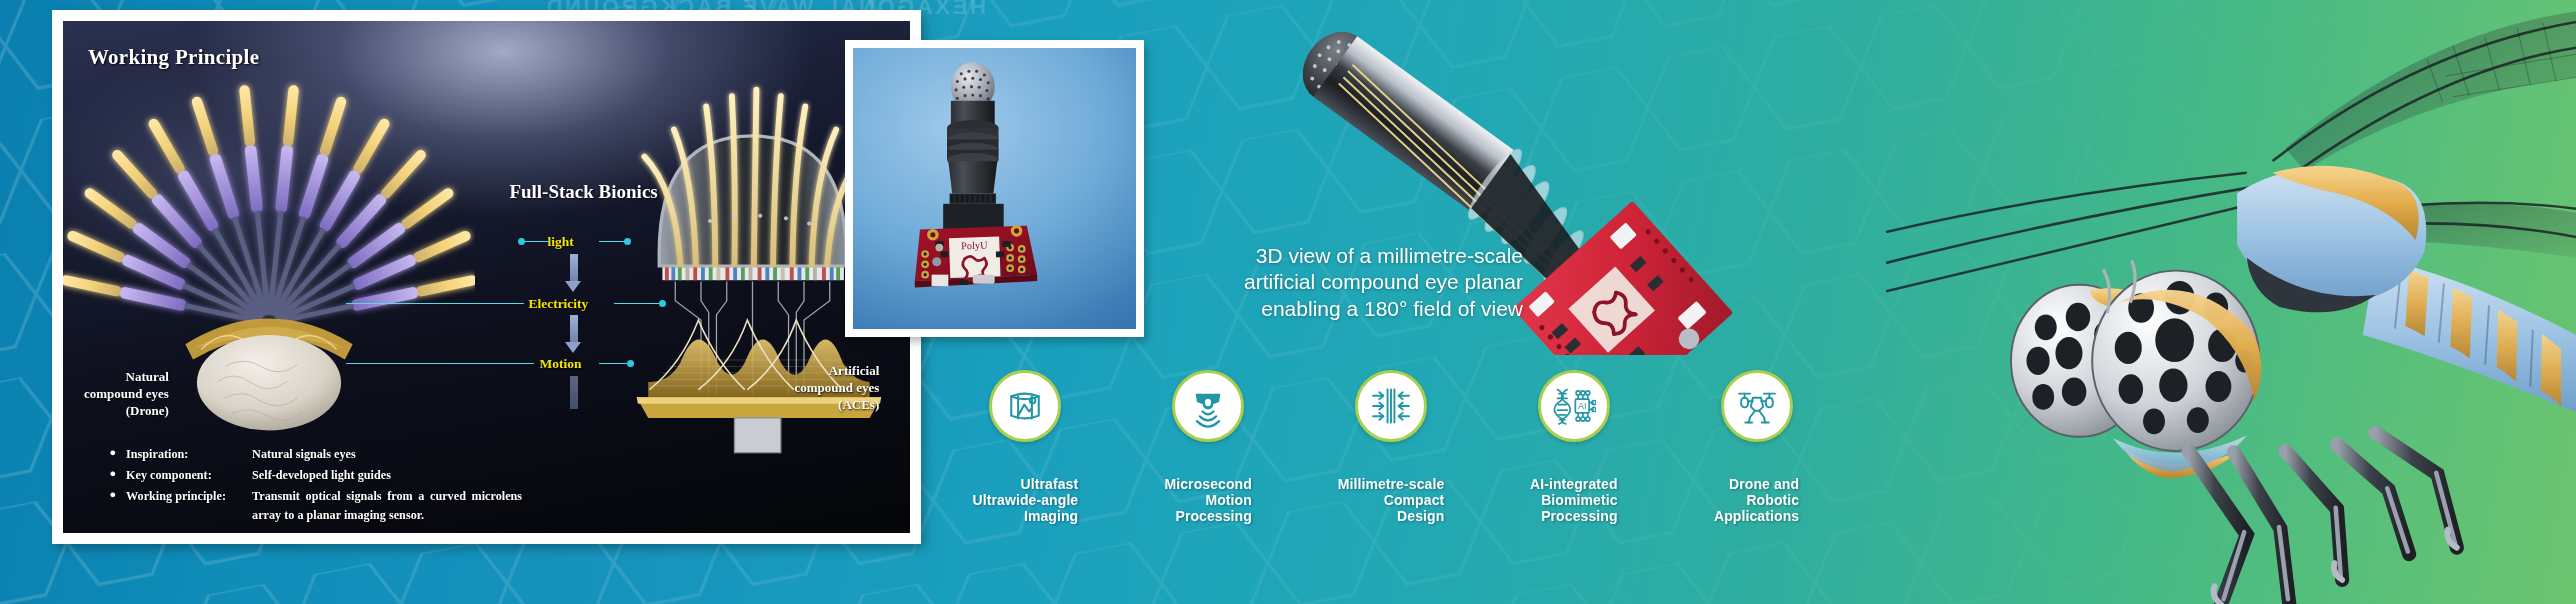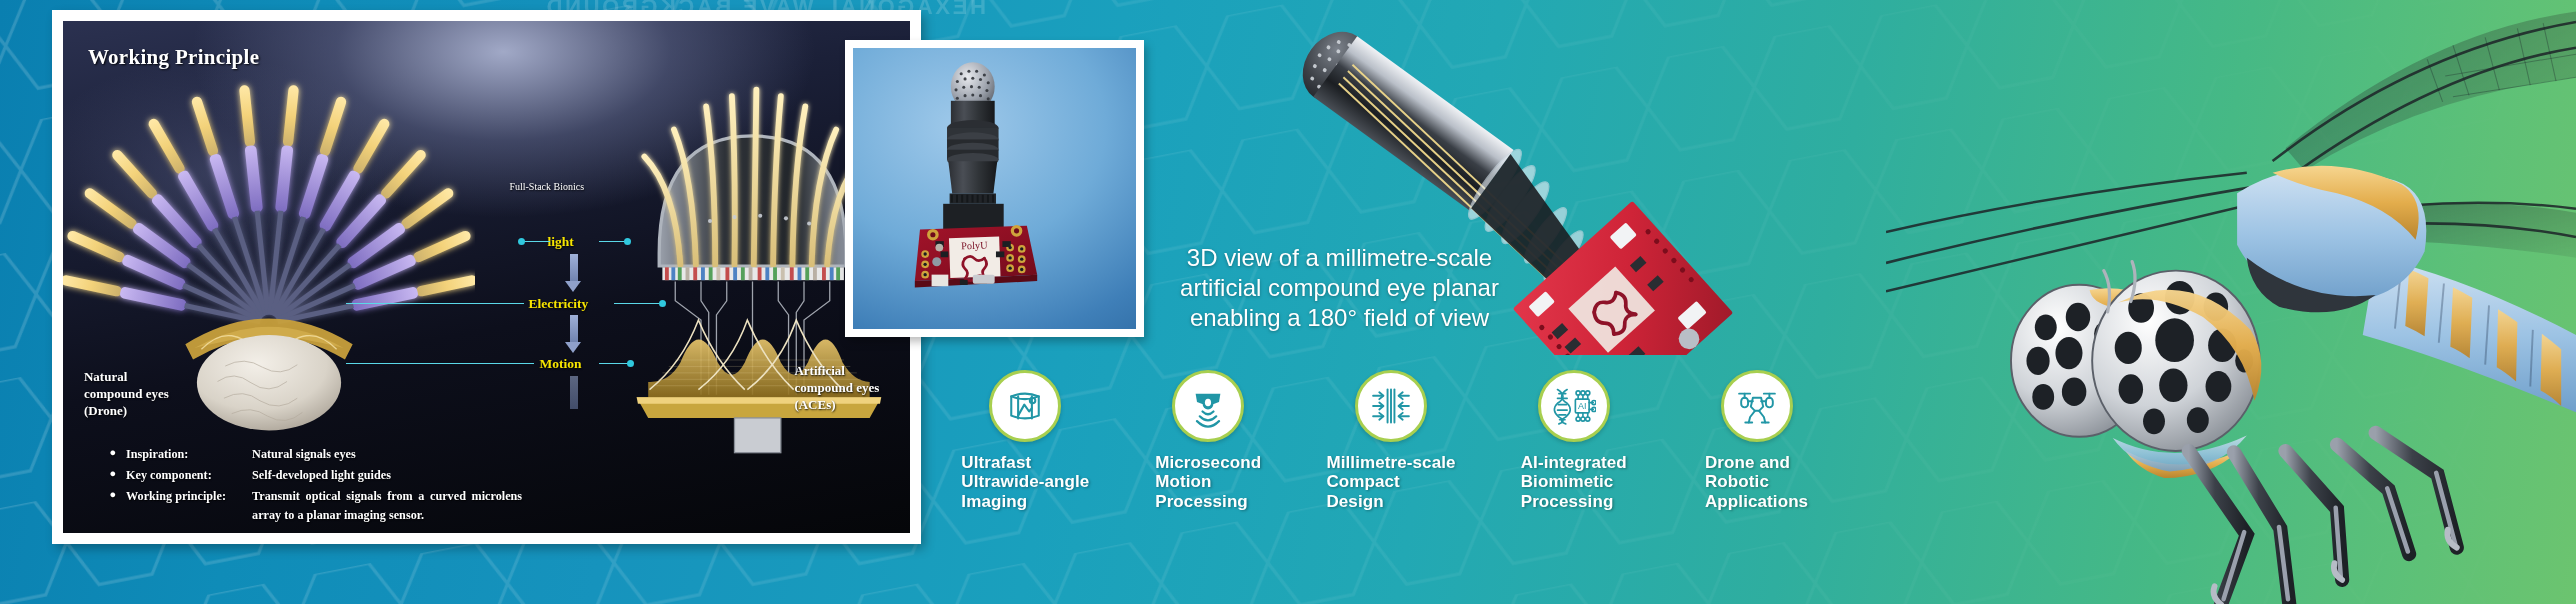--- a/index.html
+++ b/index.html
@@ -37,36 +37,37 @@
   .wp-title{
     position:absolute;left:24.5px;top:24.5px;
     font-family:"Liberation Serif", serif;
     font-weight:700;font-size:21px;color:#ffffff;
     text-shadow:1.3px 1.3px 1.9px rgba(0,0,0,.8);
     letter-spacing:0.3px;
   }
   .fsb{
     position:absolute;left:446px;top:160px;
     font-family:"Liberation Serif", serif;
-    font-weight:400;font-size:10px;color:#ffffff;
+    font-weight:700;font-size:19px;color:#ffffff;
     text-shadow:0.6px 0.6px 1.9px rgba(0,0,0,.9);
   }
   .chain-label{
     position:absolute;font-family:"Liberation Serif", serif;
     font-weight:700;font-size:13.5px;color:#f6e400;
     text-shadow:0.6px 0.6px 1.9px rgba(0,0,0,.9);
   }
   .lbl-light{left:484px;top:213px;}
   .lbl-elec{left:465px;top:275px;}
   .lbl-nerve{left:476px;top:335px;}
 
   .side-label{
     position:absolute;font-family:"Liberation Serif", serif;
     font-weight:700;font-size:13px;color:#ffffff;line-height:1.32;
     text-shadow:0.6px 0.6px 1.9px rgba(0,0,0,.9);
+    text-align:right;
   }
   .nce{left:20.6px;top:347px;}
   .ace{left:731px;top:341px;}
 
   .wp-bullets{
     position:absolute;left:46px;top:424px;width:734px;
     font-family:"Liberation Serif", serif;color:#ffffff;
     font-size:12.2px;font-weight:700;line-height:1.56;
     text-shadow:0.6px 0.6px 1.3px rgba(0,0,0,.9);
   }
@@ -90,41 +91,41 @@
     box-shadow:3.2px 4.5px 9px rgba(0,0,0,.28);
   }
   #inset-photo{
     width:100%;height:100%;position:relative;overflow:hidden;
     background:radial-gradient(ellipse 322px 270px at 38% 28%, #9fc9ea 0%, #6fabd8 45%, #3f7fb8 80%, #2f6ca4 100%);
   }
 
   
   #render-caption{
     position:absolute;left:1156px;top:243px;width:367px;
-    text-align:center;color:#ffffff;font-size:24px;line-height:1.26;
+    text-align:right;color:#ffffff;font-size:21px;line-height:1.26;
     font-weight:400;
     text-shadow:0 1.3px 3.2px rgba(0,0,0,.35);
   }
 
   
   #features{
     position:absolute;left:934px;top:370px;width:914px;height:229px;
     display:flex;justify-content:flex-start;gap:0px;
   }
-  .feat{width:183px;display:flex;flex-direction:column;align-items:center;}
+  .feat{width:183px;display:flex;flex-direction:column;align-items:center;gap:24px;}
   .feat-circle{
     width:72px;height:72px;border-radius:50%;
     background:#ffffff;border:3.2px solid #a8cf4f;box-sizing:border-box;
     display:flex;align-items:center;justify-content:center;
     box-shadow:0 1.9px 4.5px rgba(0,0,0,.18);
   }
   .feat-circle svg{width:44px;height:44px;display:block;}
   .feat-label{
-    margin-top:11px;text-align:left;color:#ffffff;font-weight:700;
-    font-size:17px;line-height:1.14;letter-spacing:0.1px;
+    margin-top:11px;text-align:right;color:#ffffff;font-weight:700;
+    font-size:14px;line-height:1.14;letter-spacing:0.1px;
     text-shadow:1.3px 1.3px 2.6px rgba(0,0,0,.33);
     white-space:pre-line;
   }
 
   
   #cam3d{position:absolute;left:1243px;top:-6.4px;width:554px;height:361px;}
   
   #dragonfly{position:absolute;left:1886px;top:0px;width:690px;height:605px;overflow:hidden;}
 </style>
 </head>

